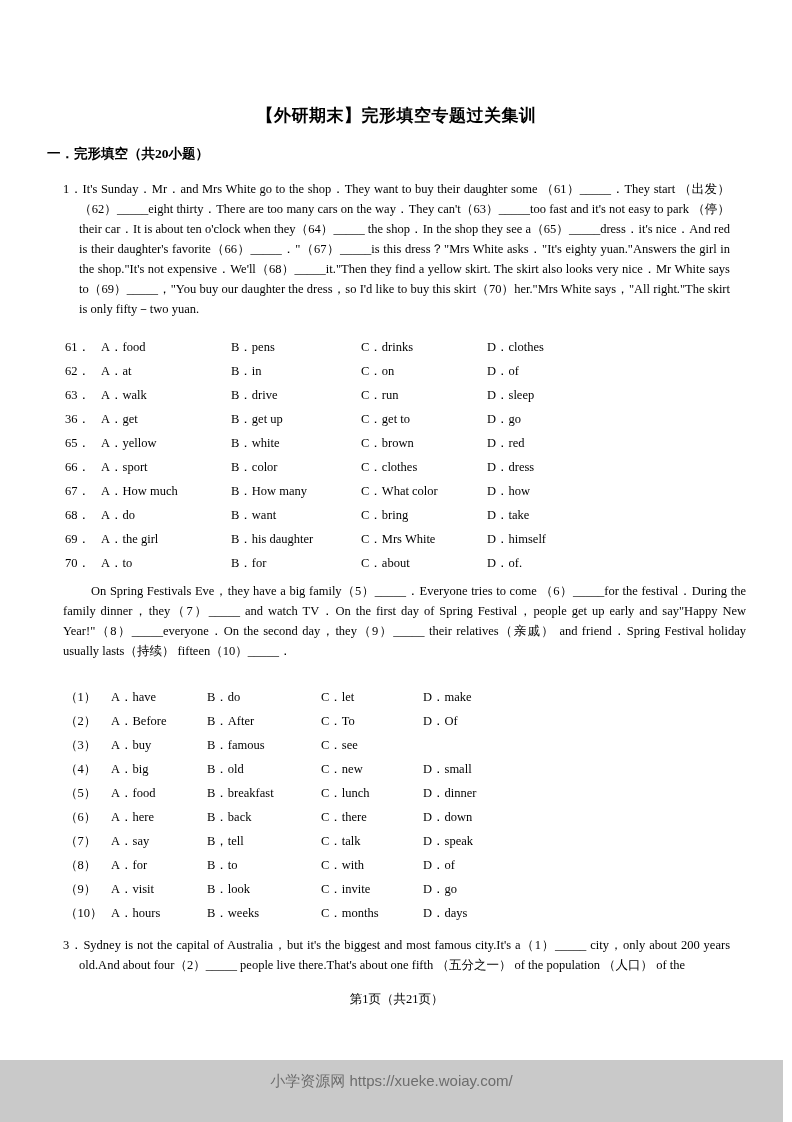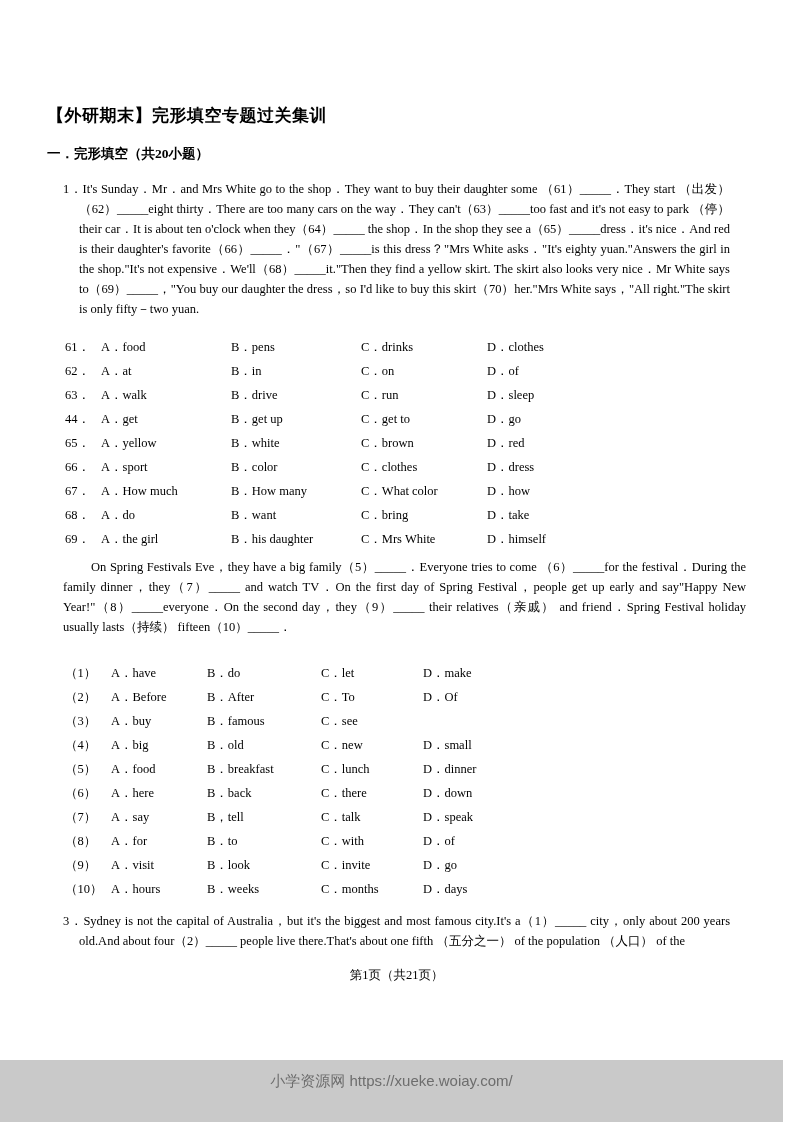--- a/index.html
+++ b/index.html
@@ -6,20 +6,21 @@
   body {
     width: 792px; height: 1122px;
     background: #ffffff;
     position: relative;
     overflow: hidden;
     font-family: "Liberation Serif", "DejaVu Serif", serif;
     color: #000000;
   }
   .sheet { padding: 104px 46px 0 47px; }
   .title {
+    text-align: center;
     font-size: 17px;
     font-weight: 700;
     letter-spacing: .5px;
     margin: 0 0 18px 0;
   }
   .heading {
     font-size: 13.5px;
     font-weight: 700;
     margin: 0 0 5px 0;
   }
@@ -103,21 +104,21 @@
 
       <div class="opt-row">
         <span class="cell c-num">63．</span>
         <span class="cell c-a">A．walk</span>
         <span class="cell c-b">B．drive</span>
         <span class="cell c-c">C．run</span>
         <span class="cell c-d">D．sleep</span>
       </div>
 
       <div class="opt-row">
-        <span class="cell c-num">44．</span>
+        <span class="cell c-num">36．</span>
         <span class="cell c-a">A．get</span>
         <span class="cell c-b">B．get up</span>
         <span class="cell c-c">C．get to</span>
         <span class="cell c-d">D．go</span>
       </div>
 
       <div class="opt-row">
         <span class="cell c-num">65．</span>
         <span class="cell c-a">A．yellow</span>
         <span class="cell c-b">B．white</span>
@@ -150,20 +151,27 @@
       </div>
 
       <div class="opt-row">
         <span class="cell c-num">69．</span>
         <span class="cell c-a">A．the girl</span>
         <span class="cell c-b">B．his daughter</span>
         <span class="cell c-c">C．Mrs White</span>
         <span class="cell c-d">D．himself</span>
       </div>
 
+      <div class="opt-row">
+        <span class="cell c-num">70．</span>
+        <span class="cell c-a">A．to</span>
+        <span class="cell c-b">B．for</span>
+        <span class="cell c-c">C．about</span>
+        <span class="cell c-d">D．of.</span>
+      </div>
     </div>
 
   <p class="para-indent">On Spring Festivals Eve，they have a big family（5）_____．Everyone tries to come （6）_____for the festival．During the family dinner，they（7）_____ and watch TV．On the first day of Spring Festival，people get up early and say"Happy New Year!"（8）_____everyone．On the second day，they（9）_____ their relatives（亲戚） and friend．Spring Festival holiday usually lasts（持续） fifteen（10）_____．</p>
 
   <div class="opts opts2">
 
       <div class="opt-row">
         <span class="cell c-num">（1）</span>
         <span class="cell c-a">A．have</span>
         <span class="cell c-b">B．do</span>

